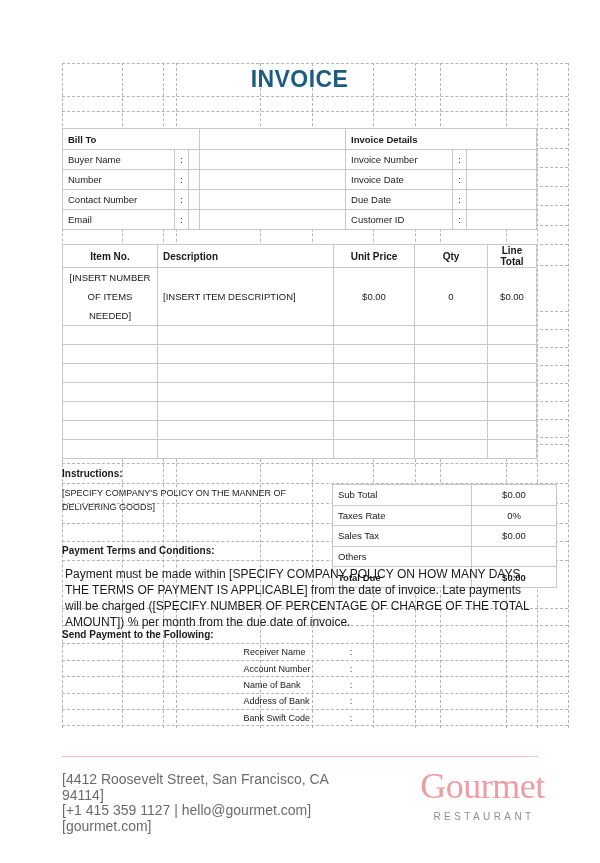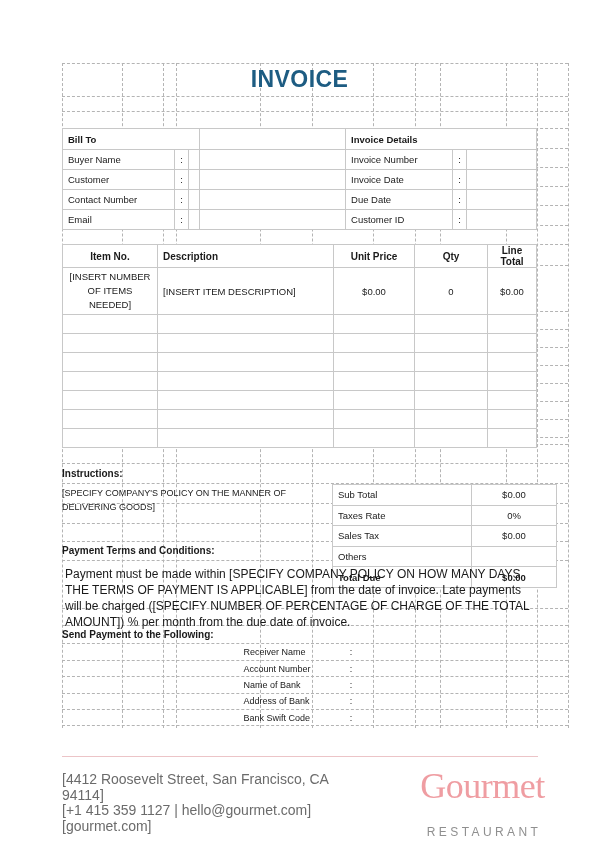--- a/index.html
+++ b/index.html
@@ -86,21 +86,21 @@
 
   
   #items-table { left: 62px; top: 244px; width: 475px; }
   #items-table td { height: 18px; }
   #items-table .ihead td { height: 21px; text-align: center; font-weight: bold; font-size: 10px; }
   #items-table .ihead td.desc-h { text-align: left; }
   #items-table .irow-filled td { height: 46px; }
   .itemno-cell {
     text-align: center;
     font-size: 9px;
-    line-height: 14px;
+    line-height: 19px;
   }
 
   
   #totals-table { left: 332px; top: 444px; width: 225px; margin-top: 40px; }
   #totals-table td { height: 19.6px; font-size: 9.5px; }
 
   
   .instr-hdr {
     left: 62px; top: 463px; width: 250px; height: 20px;
     display: flex; align-items: center;
@@ -157,24 +157,24 @@
     left: 420px; top: 768px; width: 125px; text-align: center;
   }
   .logo-main {
     font-family: "Liberation Serif", serif;
     font-size: 36px;
     color: #ef9da2;
     line-height: 36px;
     letter-spacing: -0.5px;
   }
   .logo-sub {
-    font-size: 12px;
+    font-size: 10px;
     color: #8f8f8f;
     letter-spacing: 3.4px;
-    margin-top: 21px;
+    margin-top: 7px;
     padding-left: 3px;
   }
 </style>
 </head>
 <body>
 
 <div class="sheet">
 
   <div class="grid-layer">
     <div class="gline-v" style="left:0px"></div>
@@ -240,21 +240,21 @@
     <tr>
       <td style="width:101px">Buyer Name</td>
       <td class="colon">:</td>
       <td style="width:0"></td>
       <td></td>
       <td style="width:96px">Invoice Number</td>
       <td class="colon">:</td>
       <td></td>
     </tr>
     <tr>
-      <td>Customer</td>
+      <td>Number</td>
       <td class="colon">:</td>
       <td></td>
       <td></td>
       <td>Invoice Date</td>
       <td class="colon">:</td>
       <td></td>
     </tr>
     <tr>
       <td>Contact Number</td>
       <td class="colon">:</td>

